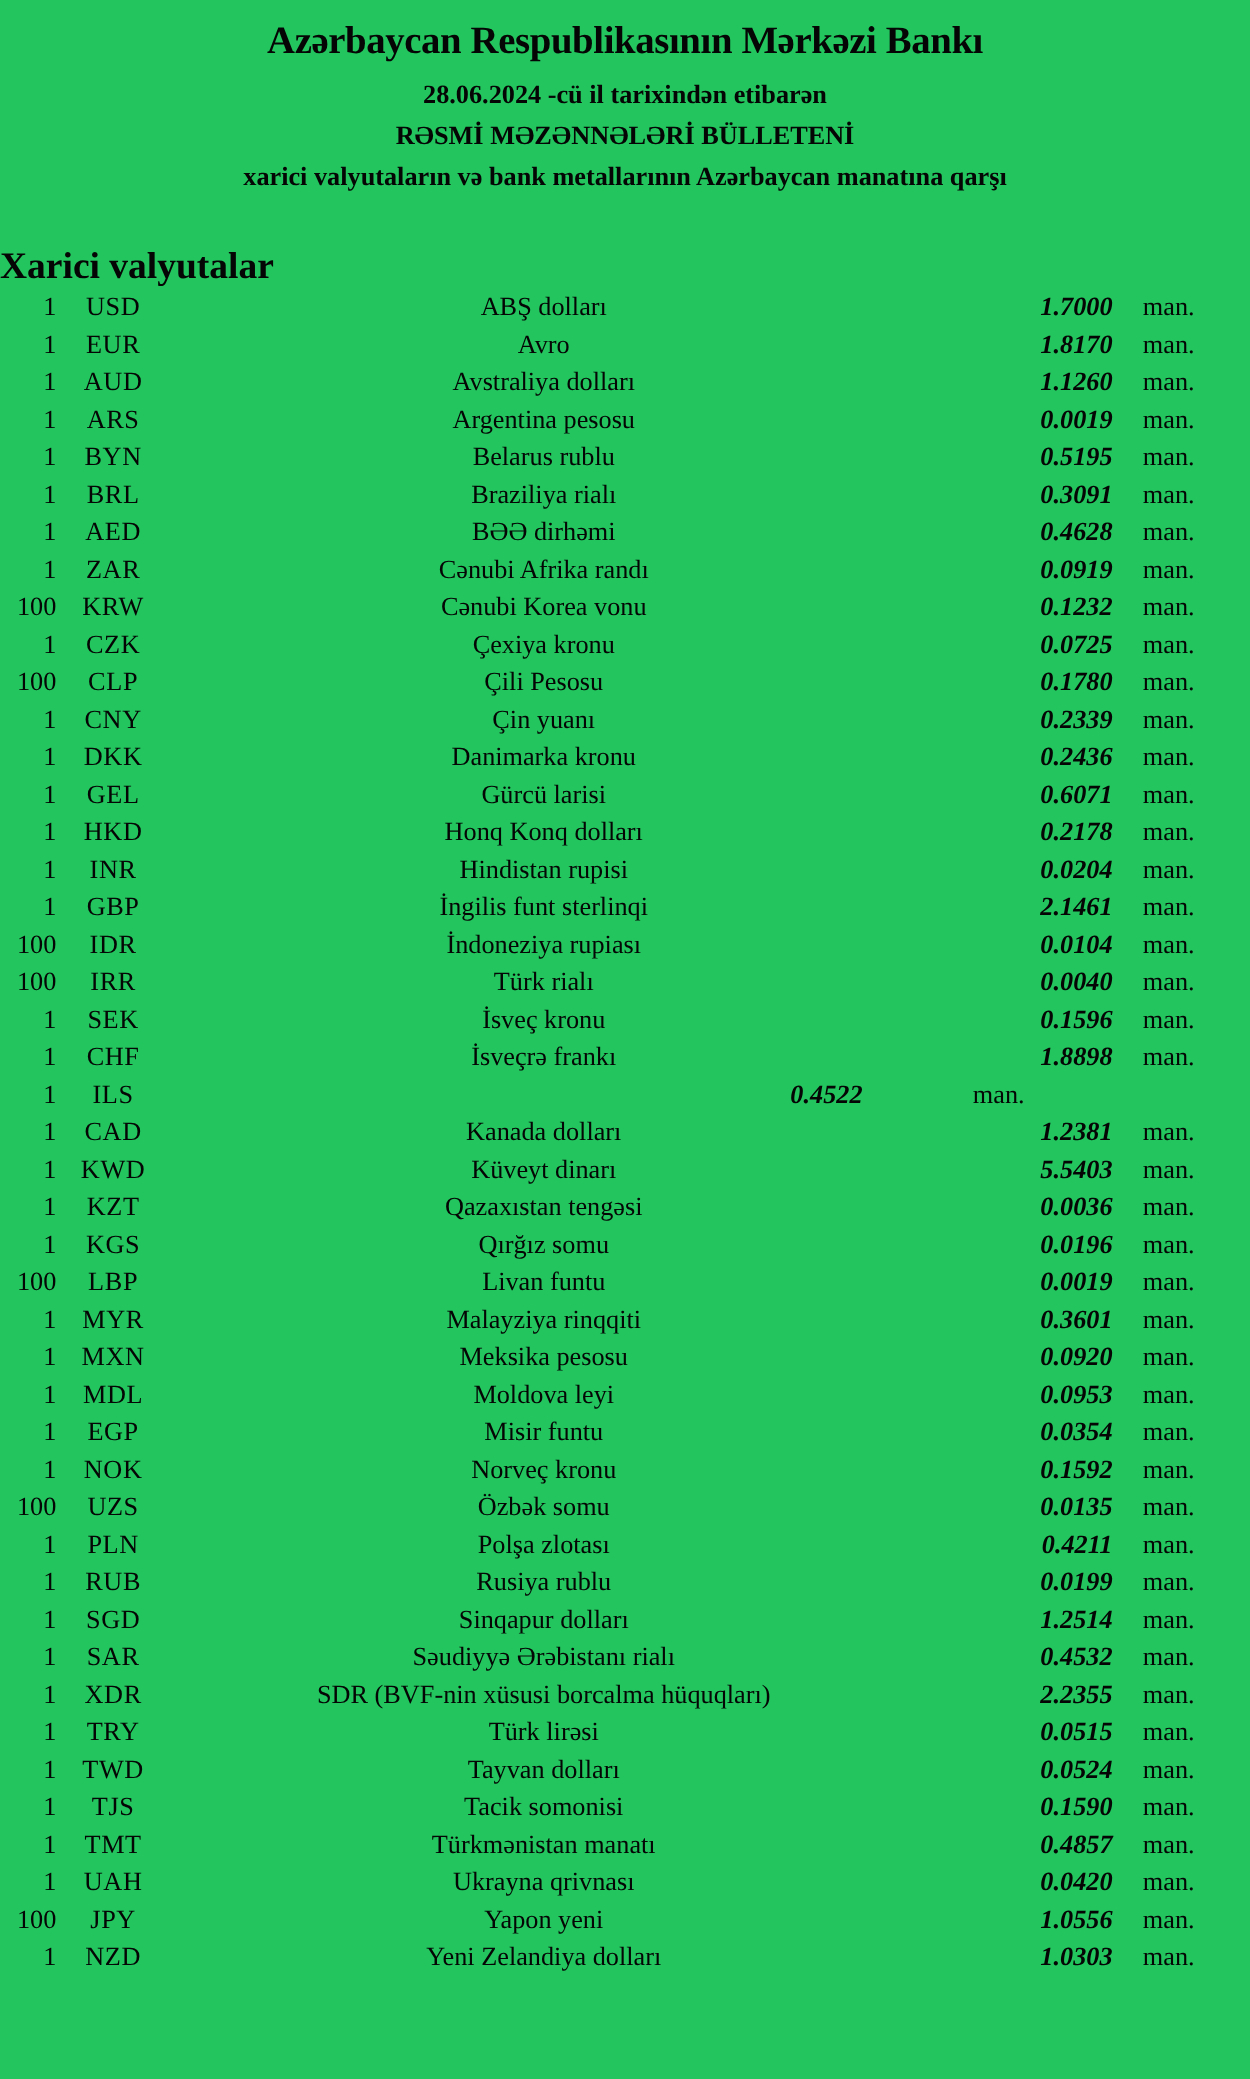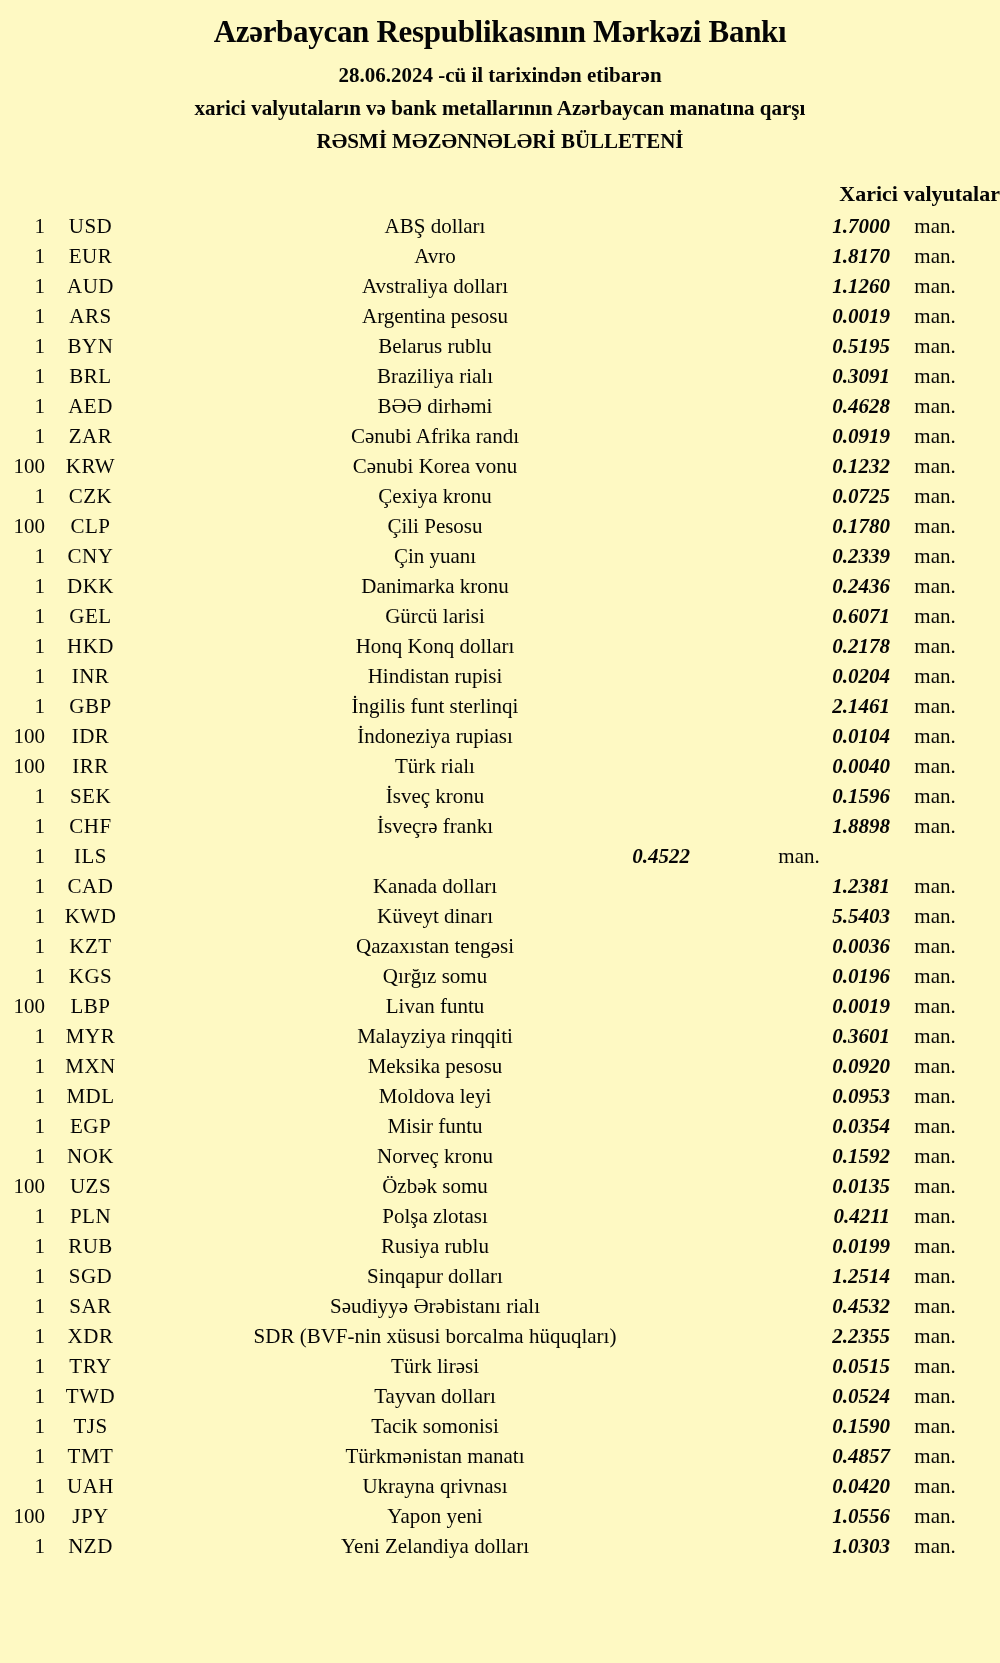--- a/index.html
+++ b/index.html
@@ -1,42 +1,42 @@
 <!DOCTYPE html>
 <html><head>
 <meta charset="utf-8">
 <style>
   html, body { margin: 0; padding: 0; background: #ffffff; }
   .page {
     position: relative;
     width: 1000px;
     height: 1663px;
-    background: #fef9c3;
+    background: #22c55e;
     color: #050505;
     font-family: "Liberation Serif", "DejaVu Serif", serif;
     overflow: hidden;
   }
   .doc-header { text-align: center; }
   .doc-title {
     padding-top: 13px;
     font-size: 31px;
     line-height: 37px;
     font-weight: 700;
     letter-spacing: -0.3px;
   }
   .doc-sub {
     font-size: 21px;
     line-height: 33px;
     font-weight: 700;
   }
   .doc-sub.first { margin-top: 9px; }
   .section-title {
-    margin-top: 23px;
-    text-align: right;
-    font-size: 22px;
+    margin-top: 42px;
+    text-align: left;
+    font-size: 30px;
     line-height: 25px;
     font-weight: 700;
   }
   .rates {
     margin-top: 5px;
     padding-right: 38px; 
   }
   .row {
     display: grid;
     grid-template-columns: 45px 91px 1fr 200px 72px;
@@ -52,22 +52,22 @@
   .cell-rate { text-align: right; font-style: italic; font-weight: 700; }
   .cell-unit { text-align: center; padding-left: 18px; }
 </style>
 </head>
 <body>
 
 <div class="page">
   <div class="doc-header">
     <div class="doc-title">Azərbaycan Respublikasının Mərkəzi Bankı</div>
     <div class="doc-sub first">28.06.2024 -cü il tarixindən etibarən</div>
+    <div class="doc-sub">RƏSMİ MƏZƏNNƏLƏRİ BÜLLETENİ</div>
     <div class="doc-sub">xarici valyutaların və bank metallarının Azərbaycan manatına qarşı</div>
-    <div class="doc-sub">RƏSMİ MƏZƏNNƏLƏRİ BÜLLETENİ</div>
   </div>
 
   <div class="section-title">Xarici valyutalar</div>
 
   <div class="rates">
       <div class="row">
         <span class="cell-qty">1</span>
         <span class="cell-code">USD</span>
         <span class="cell-name">ABŞ dolları</span>
         <span class="cell-rate">1.7000</span>

